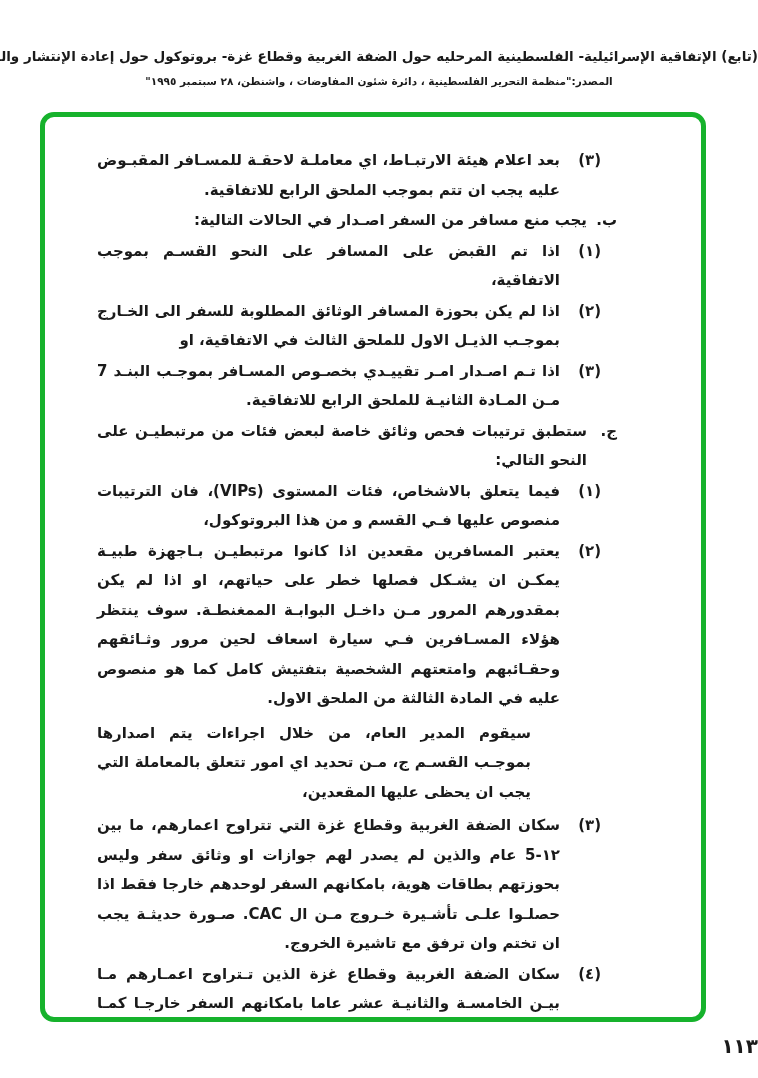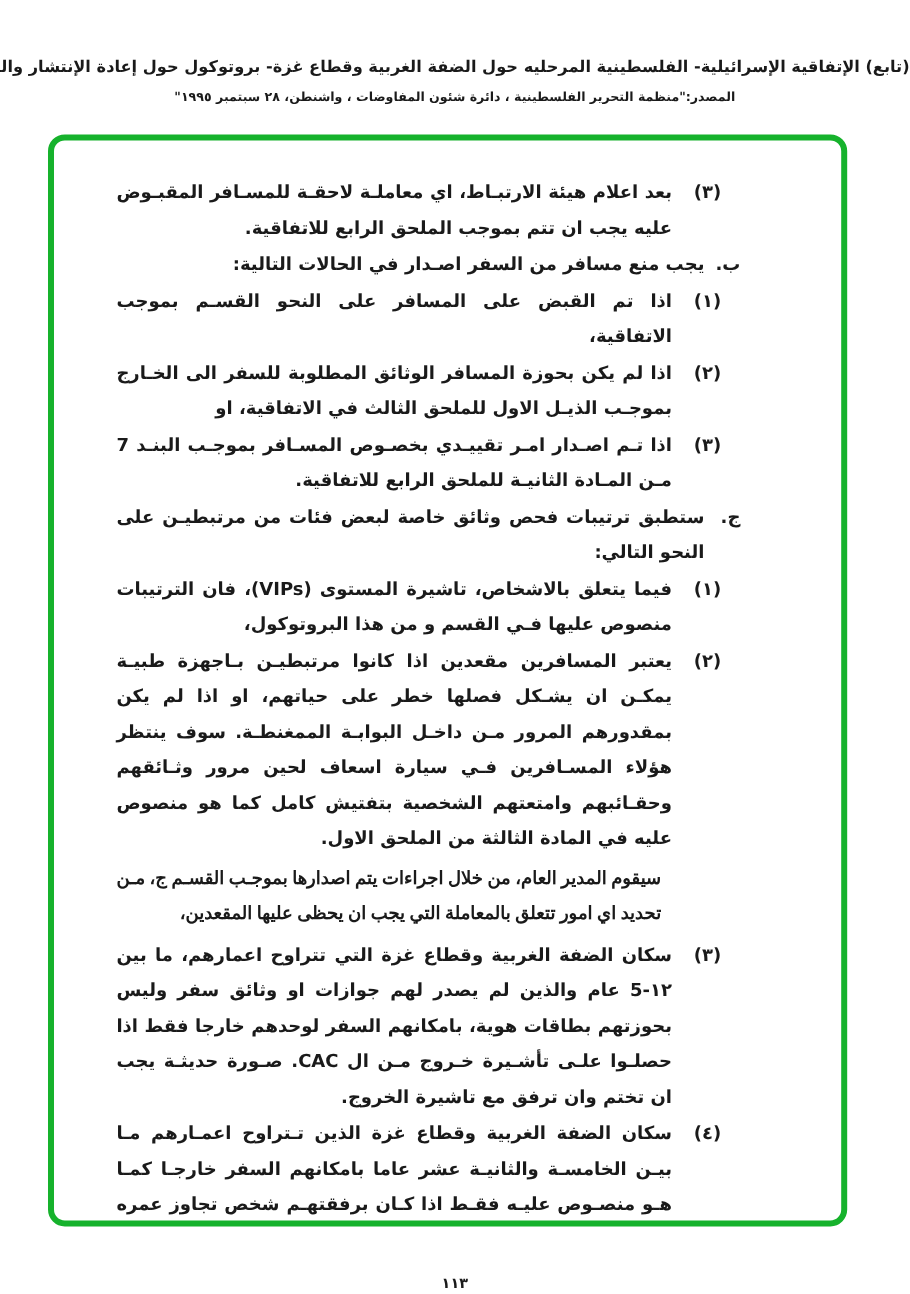--- a/index.html
+++ b/index.html
@@ -65,28 +65,28 @@
     flex: none;
     text-align: right;
   }
   .item .text {
     flex: 1;
     text-align: justify;
   }
   .lettered .marker { width: 30px; }
   .numbered { margin-right: 16px; }
   .numbered .marker { width: 41px; }
-  .continuation { margin-right: 66px; margin-top: 5px; margin-bottom: 4px; font-family: Liberation Serif, serif; }
+  .continuation { margin-right: 86px; margin-top: 5px; margin-bottom: 4px; }
   .page-number {
     position: absolute;
     left: 0;
-    top: 1062px;
+    top: 1034px;
     width: 758px;
-    text-align: center;
-    font-size: 12px;
+    text-align: right;
+    font-size: 20px;
     font-weight: bold;
     direction: rtl;
   }
 </style>
 </head>
 <body>
 
 <div class="page">
 
   <div class="header">
@@ -115,21 +115,21 @@
         <div class="item numbered">
           <span class="marker">(٣)</span>
           <div class="text">اذا تـم اصـدار امـر تقييـدي بخصـوص المسـافر بموجـب البنـد 7 مـن المـادة الثانيـة للملحق الرابع للاتفاقية.</div>
         </div>
         <div class="item lettered">
           <span class="marker">ج.</span>
           <div class="text">ستطبق ترتيبات فحص وثائق خاصة لبعض فئات من مرتبطيـن على النحو التالي:</div>
         </div>
         <div class="item numbered">
           <span class="marker">(١)</span>
-          <div class="text">فيما يتعلق بالاشخاص، تاشيرة المستوى (VIPs)، فان الترتيبات منصوص عليها فـي القسم و من هذا البروتوكول،</div>
+          <div class="text">فيما يتعلق بالاشخاص، فئات المستوى (VIPs)، فان الترتيبات منصوص عليها فـي القسم و من هذا البروتوكول،</div>
         </div>
         <div class="item numbered">
           <span class="marker">(٢)</span>
           <div class="text">يعتبر المسافرين مقعدين اذا كانوا مرتبطيـن بـاجهزة طبيـة يمكـن ان يشـكل فصلها خطر على حياتهم، او اذا لم يكن بمقدورهم المرور مـن داخـل البوابـة الممغنطـة. سوف ينتظر هؤلاء المسـافرين فـي سيارة اسعاف لحين مرور وثـائقهم وحقـائبهم وامتعتهم الشخصية بتفتيش كامل كما هو منصوص عليه في المادة الثالثة من الملحق الاول.</div>
         </div>
         <div class="item continuation">
           <div class="text">سيقوم المدير العام، من خلال اجراءات يتم اصدارها بموجـب القسـم ج، مـن تحديد اي امور تتعلق بالمعاملة التي يجب ان يحظى عليها المقعدين،</div>
         </div>
         <div class="item numbered">
           <span class="marker">(٣)</span>

